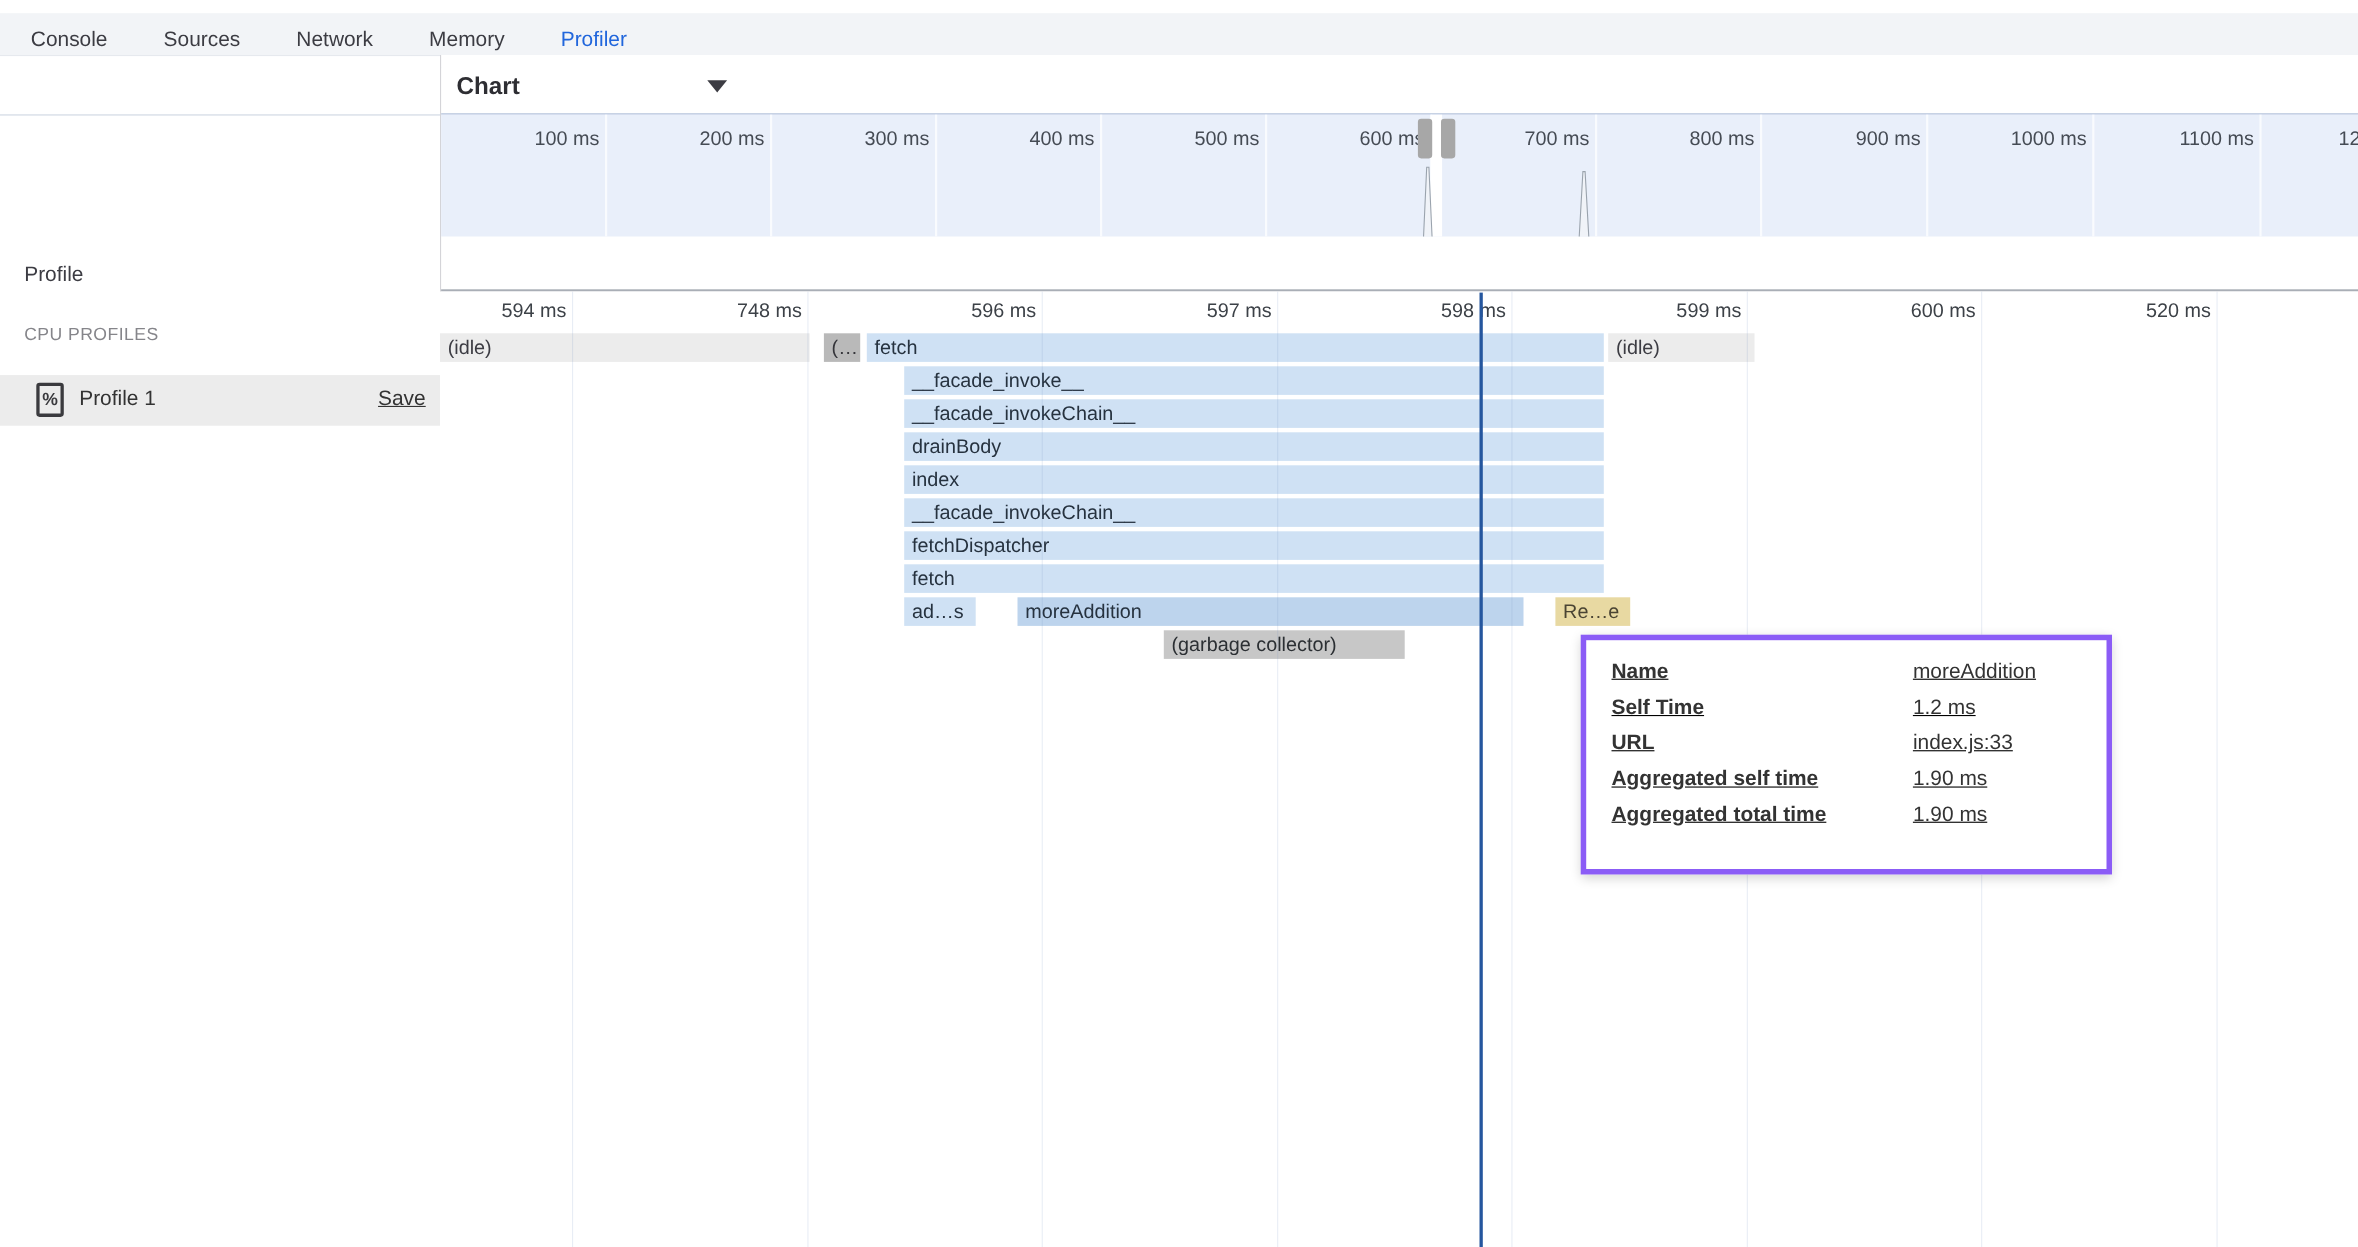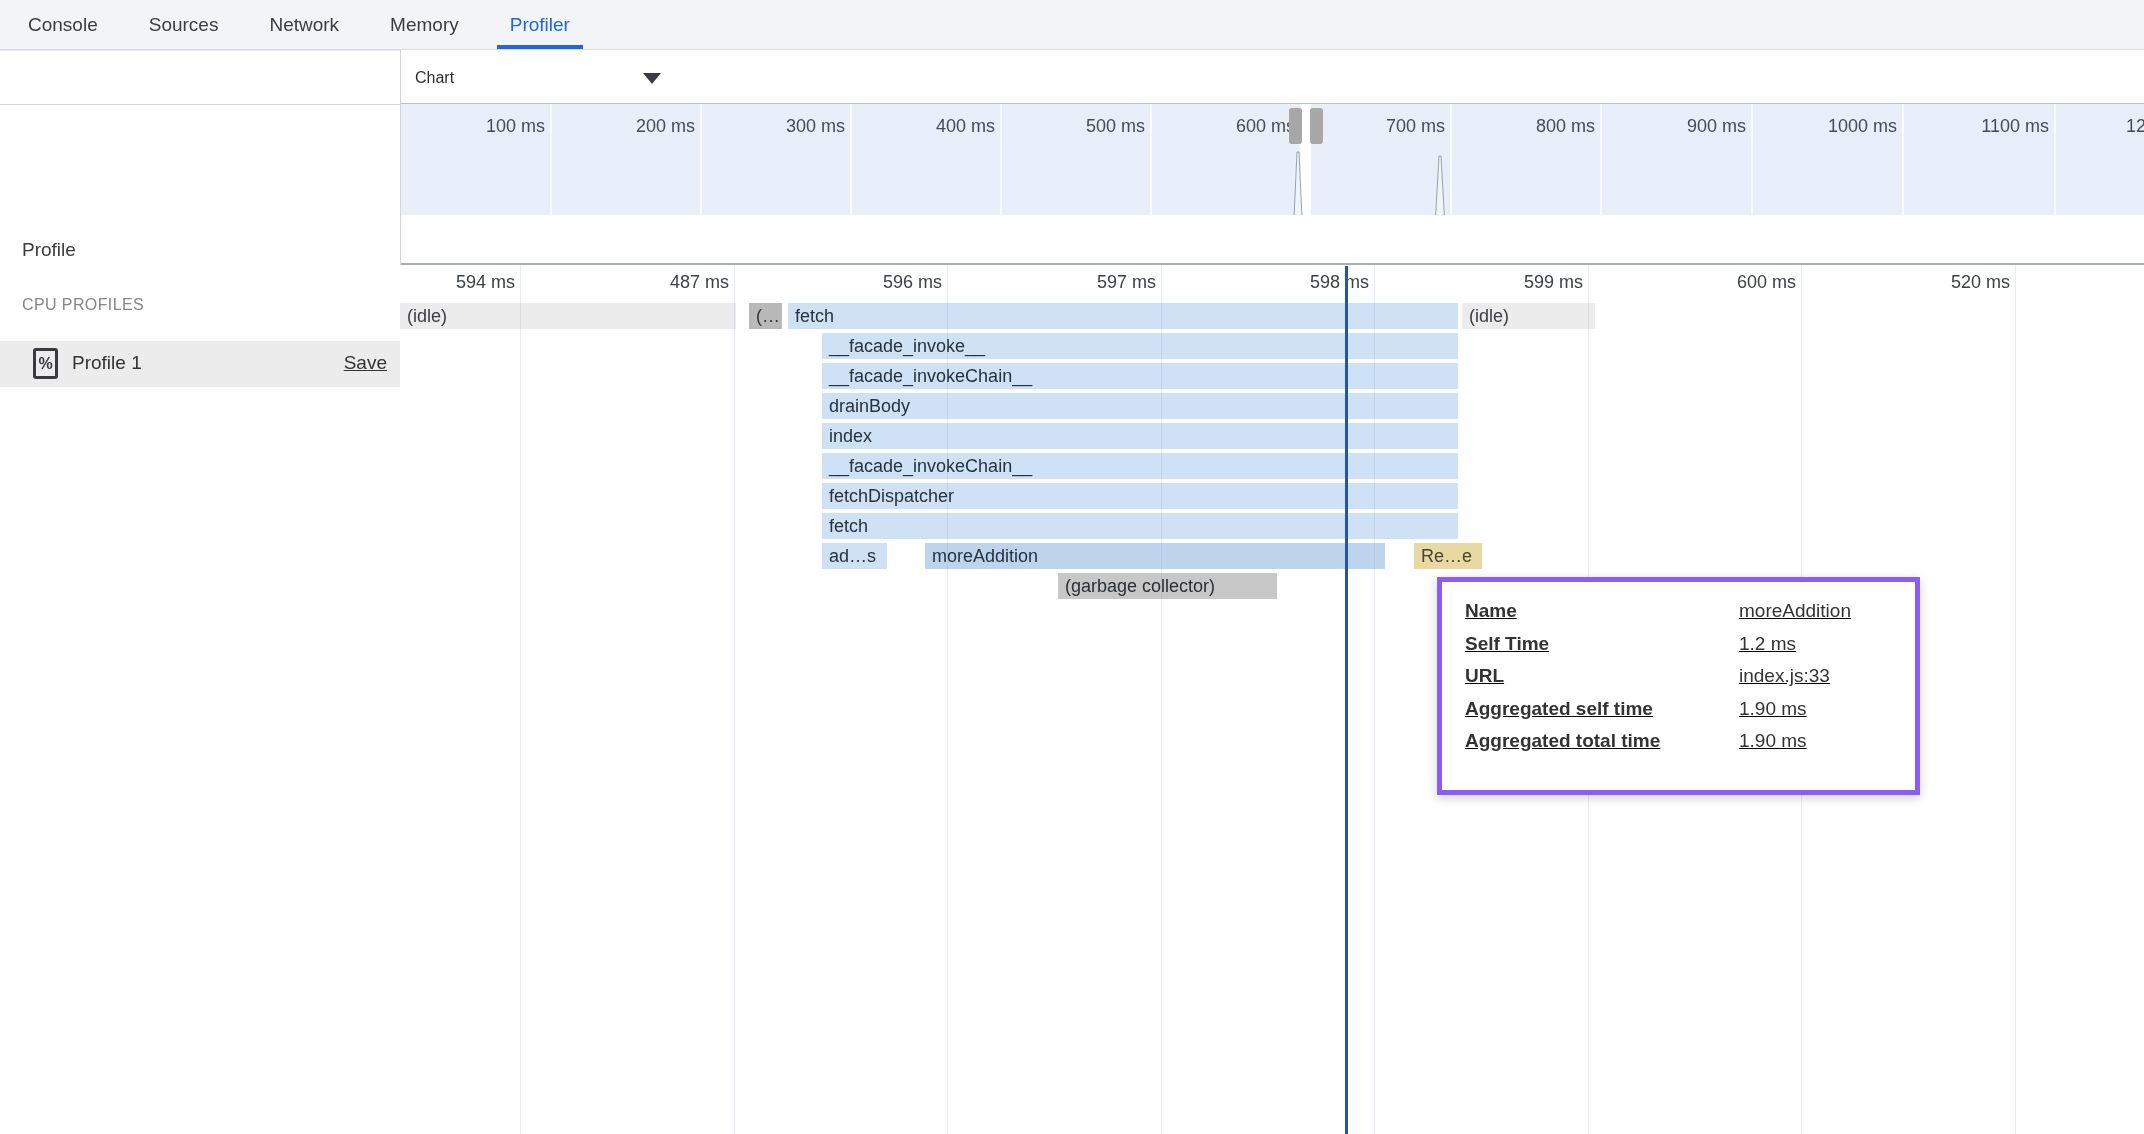--- a/index.html
+++ b/index.html
@@ -1,21 +1,21 @@
 <!DOCTYPE html>
 <html style="--accent_blue: #2166dc; --cursor_blue: #25569e; --overview_bg: #e9effa; --bar_blue: #cfe1f4; --bar_hover: #bdd4ed; --bar_gold: #e8d9a2; --bar_idle: #ececec; --bar_trunc: #b9b9b9; --bar_gc: #c7c7c7;"><head>
 <meta charset="utf-8">
 <style>
   * { margin:0; padding:0; box-sizing:border-box; }
   html,body { width:2144px; height:1134px; overflow:hidden; background:#fff;
     font-family:"Liberation Sans","DejaVu Sans",sans-serif; }
   #stage { position:relative; width:2144px; height:1134px; background:#fff; }
 
   
-  #tabbar { position:absolute; left:0; top:0; width:2144px; height:50px;
+  #tabbar { position:absolute; left:0; top:12px; width:2144px; height:50px;
     background:#f2f4f7; border-bottom:1px solid #d9dce2;
     display:flex; align-items:center; padding-left:15px; gap:25px; }
   .tab { font-size:19px; color:#3c3c43; padding:0 13px; height:49px;
     display:flex; align-items:center; position:relative; cursor:default; }
   .tab.active { color:var(--accent_blue); }
   .tab.active::after { content:""; position:absolute; left:0; right:0; bottom:0;
     height:4px; background:var(--accent_blue); }
 
   
   #toolbar-left { position:absolute; left:0; top:50px; width:400px; height:55px;
@@ -24,21 +24,21 @@
     border:3.5px solid #3a3a3e; border-radius:50%; }
   #record-btn::after { content:""; position:absolute; left:3px; top:3px;
     width:15px; height:15px; border-radius:50%; background:#3a3a3e; }
   #clear-btn { position:absolute; left:63px; top:64px; width:29px; height:29px;
     border:3.5px solid #3a3a3e; border-radius:50%; }
   #clear-btn::after { content:""; position:absolute; left:-1px; top:9.2px;
     width:24px; height:3.5px; background:#3a3a3e; transform:rotate(-45deg); }
   #toolbar-right { position:absolute; left:401px; top:50px; width:1743px; height:55px;
     background:#fff; border-bottom:1px solid #cdd6e2; }
   #chart-dd { position:absolute; left:14px; top:0; height:55px; width:260px;
-    display:flex; align-items:center; font-size:16px; color:#2e2e33; }
+    display:flex; align-items:center; font-size:22px; color:#2e2e33;font-weight:bold; }
   #chart-dd-arrow { position:absolute; left:228px; top:23px; width:0; height:0;
     border-left:9px solid transparent; border-right:9px solid transparent;
     border-top:11px solid #3c3c43; }
 
   
   #sidebar { position:absolute; left:0; top:106px; width:400px; height:1028px; background:#fff; }
   #v-sep { position:absolute; left:400px; top:50px; width:1px; height:1084px; background:#d4d4d8; }
   #profiles-title { position:absolute; left:22px; top:133px; font-size:19px; color:#3c3c43; }
   #cpu-profiles-label { position:absolute; left:22px; top:190px; font-size:16px;
     color:#85858a; letter-spacing:.4px; }
@@ -155,21 +155,21 @@
       </svg>
       <div class="handle" style="left: 888px;"></div>
       <div class="handle" style="left: 909px;"></div>
     </div>
   <div id="overview-bottom"></div>
 
   <div id="chart-pane">
       <div class="gridline" style="left: 120px;"></div>
       <div class="ruler-label" style="right: 1629px;">594 ms</div>
       <div class="gridline" style="left: 334px;"></div>
-      <div class="ruler-label" style="right: 1415px;">487 ms</div>
+      <div class="ruler-label" style="right: 1415px;">748 ms</div>
       <div class="gridline" style="left: 547px;"></div>
       <div class="ruler-label" style="right: 1202px;">596 ms</div>
       <div class="gridline" style="left: 761px;"></div>
       <div class="ruler-label" style="right: 988px;">597 ms</div>
       <div class="gridline" style="left: 974px;"></div>
       <div class="ruler-label" style="right: 775px;">598 ms</div>
       <div class="gridline" style="left: 1188px;"></div>
       <div class="ruler-label" style="right: 561px;">599 ms</div>
       <div class="gridline" style="left: 1401px;"></div>
       <div class="ruler-label" style="right: 348px;">600 ms</div>

